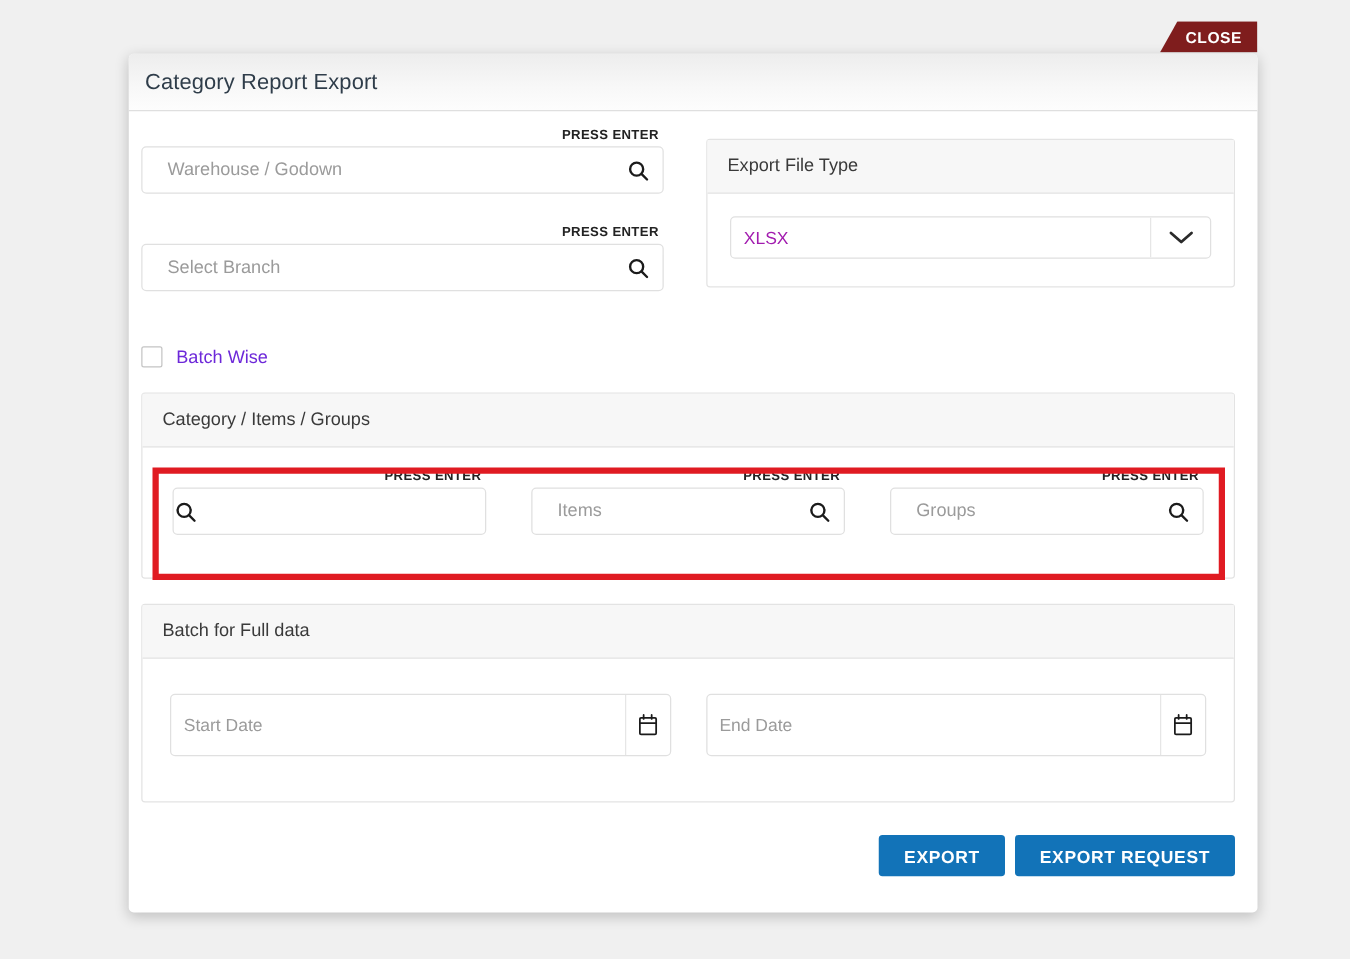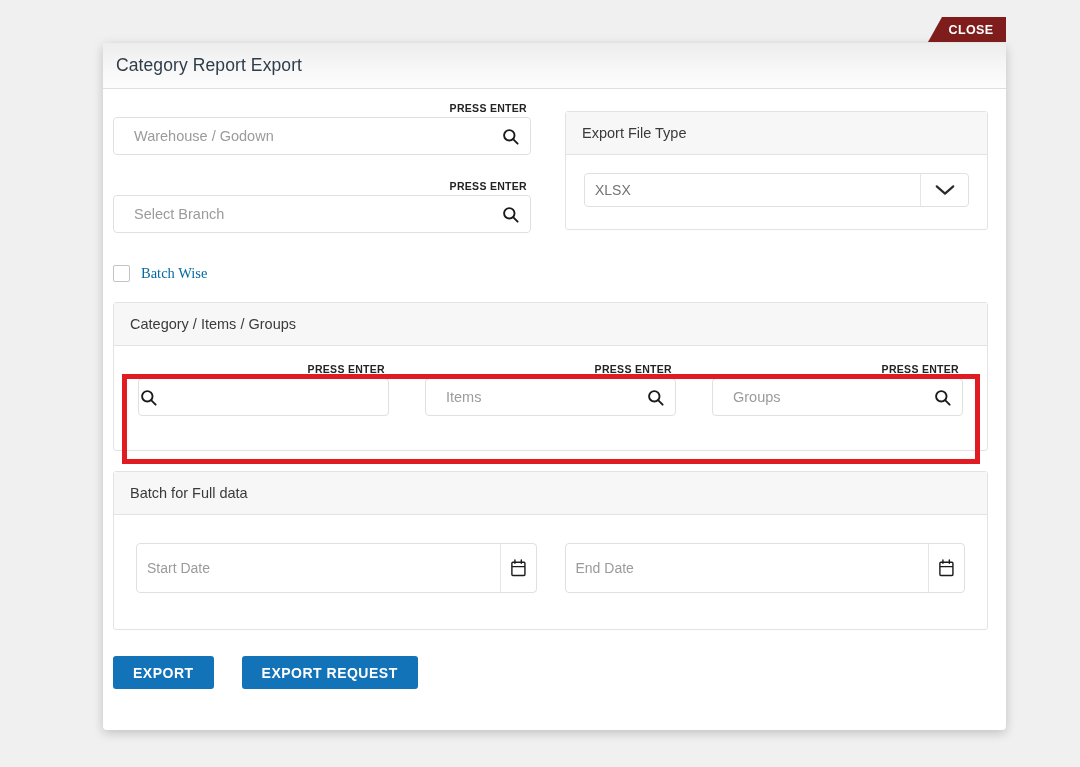--- a/index.html
+++ b/index.html
@@ -104,24 +104,23 @@
   
   .top-row { display: flex; gap: 34px; }
   .top-left { width: 418px; padding-top: 6px; }
   .top-right { flex: 1; }
 
   .gap-26 { height: 40px; }
 
   .chk-row {
     display: flex; align-items: center;
     gap: 11px;
-    margin-top: 32px;
+    margin-top: 44px;
     font-size: 14.5px;
-    color: #0369a1;
-    font-family: Liberation Serif, serif;
+    color: #6d28d9;
   }
   .chk-box {
     width: 17px; height: 17px;
     border: 1px solid #c4c4c4;
     border-radius: 2px;
     background: #fff;
   }
 
   
   .select-ctl {
@@ -130,21 +129,21 @@
     border: 1px solid #e0e0e0;
     border-radius: 4px;
     background: #fff;
     overflow: hidden;
   }
   .select-ctl .val {
     flex: 1;
     display: flex; align-items: center;
     padding-left: 10px;
     font-size: 14px;
-    color: #737373;
+    color: #a21caf;
   }
   .select-ctl .arrow {
     flex: 0 0 48px;
     border-left: 1px solid #e6e6e6;
     display: flex; align-items: center; justify-content: center;
   }
 
   
   .cat-grid {
     display: grid;
@@ -187,21 +186,21 @@
   }
   .date-field .txt::placeholder { color: #9b9b9b; }
   .date-field .cal {
     flex: 0 0 36px;
     border-left: 1px solid #e6e6e6;
     display: flex; align-items: center; justify-content: center;
   }
 
   
   .btn-row {
-    display: flex; justify-content: flex-start; gap: 28px;
+    display: flex; justify-content: flex-end; gap: 8px;
     margin-top: 26px;
   }
   .btn {
     background: #1273b8;
     color: #fff;
     border: none;
     border-radius: 3px;
     height: 33px;
     padding: 0 20px;
     font-size: 14px;

